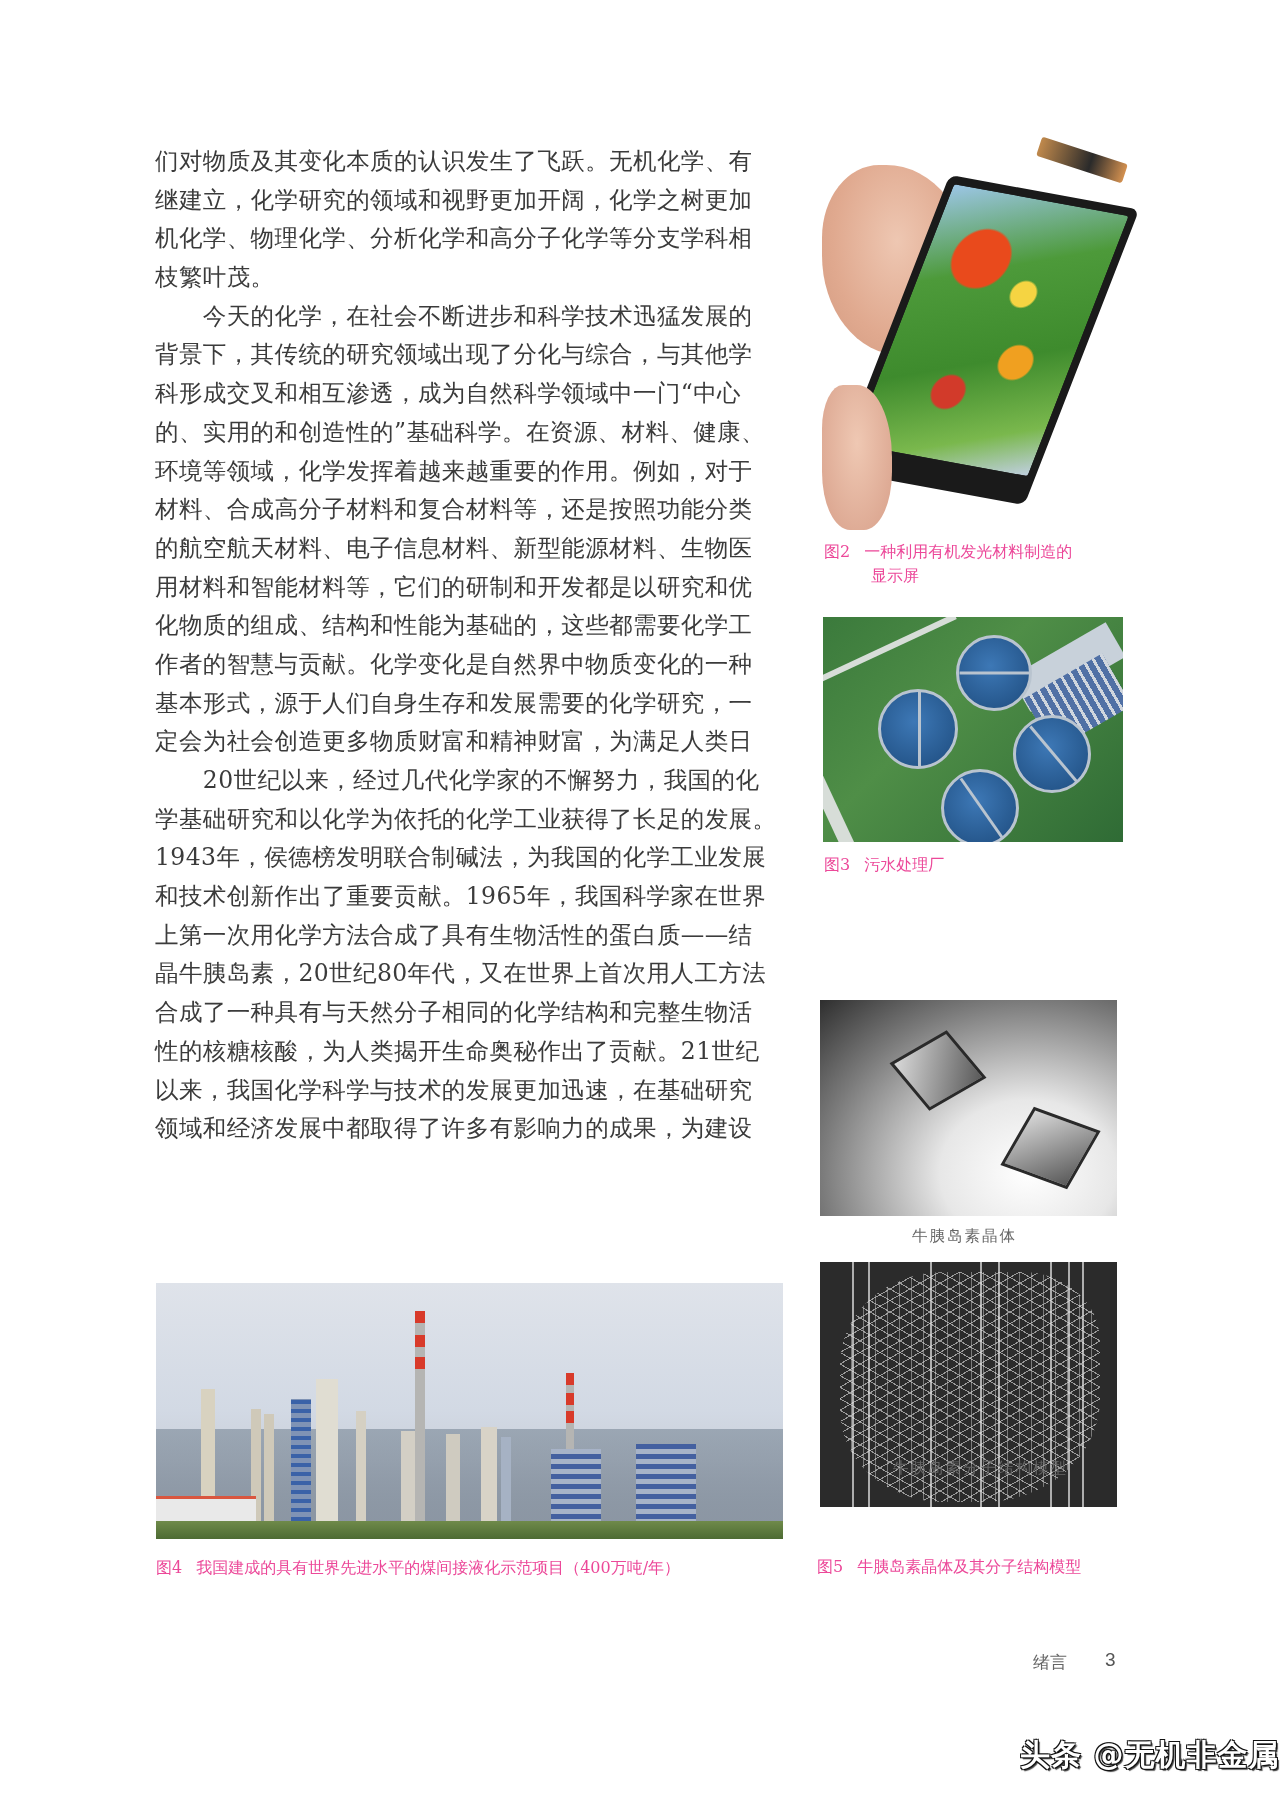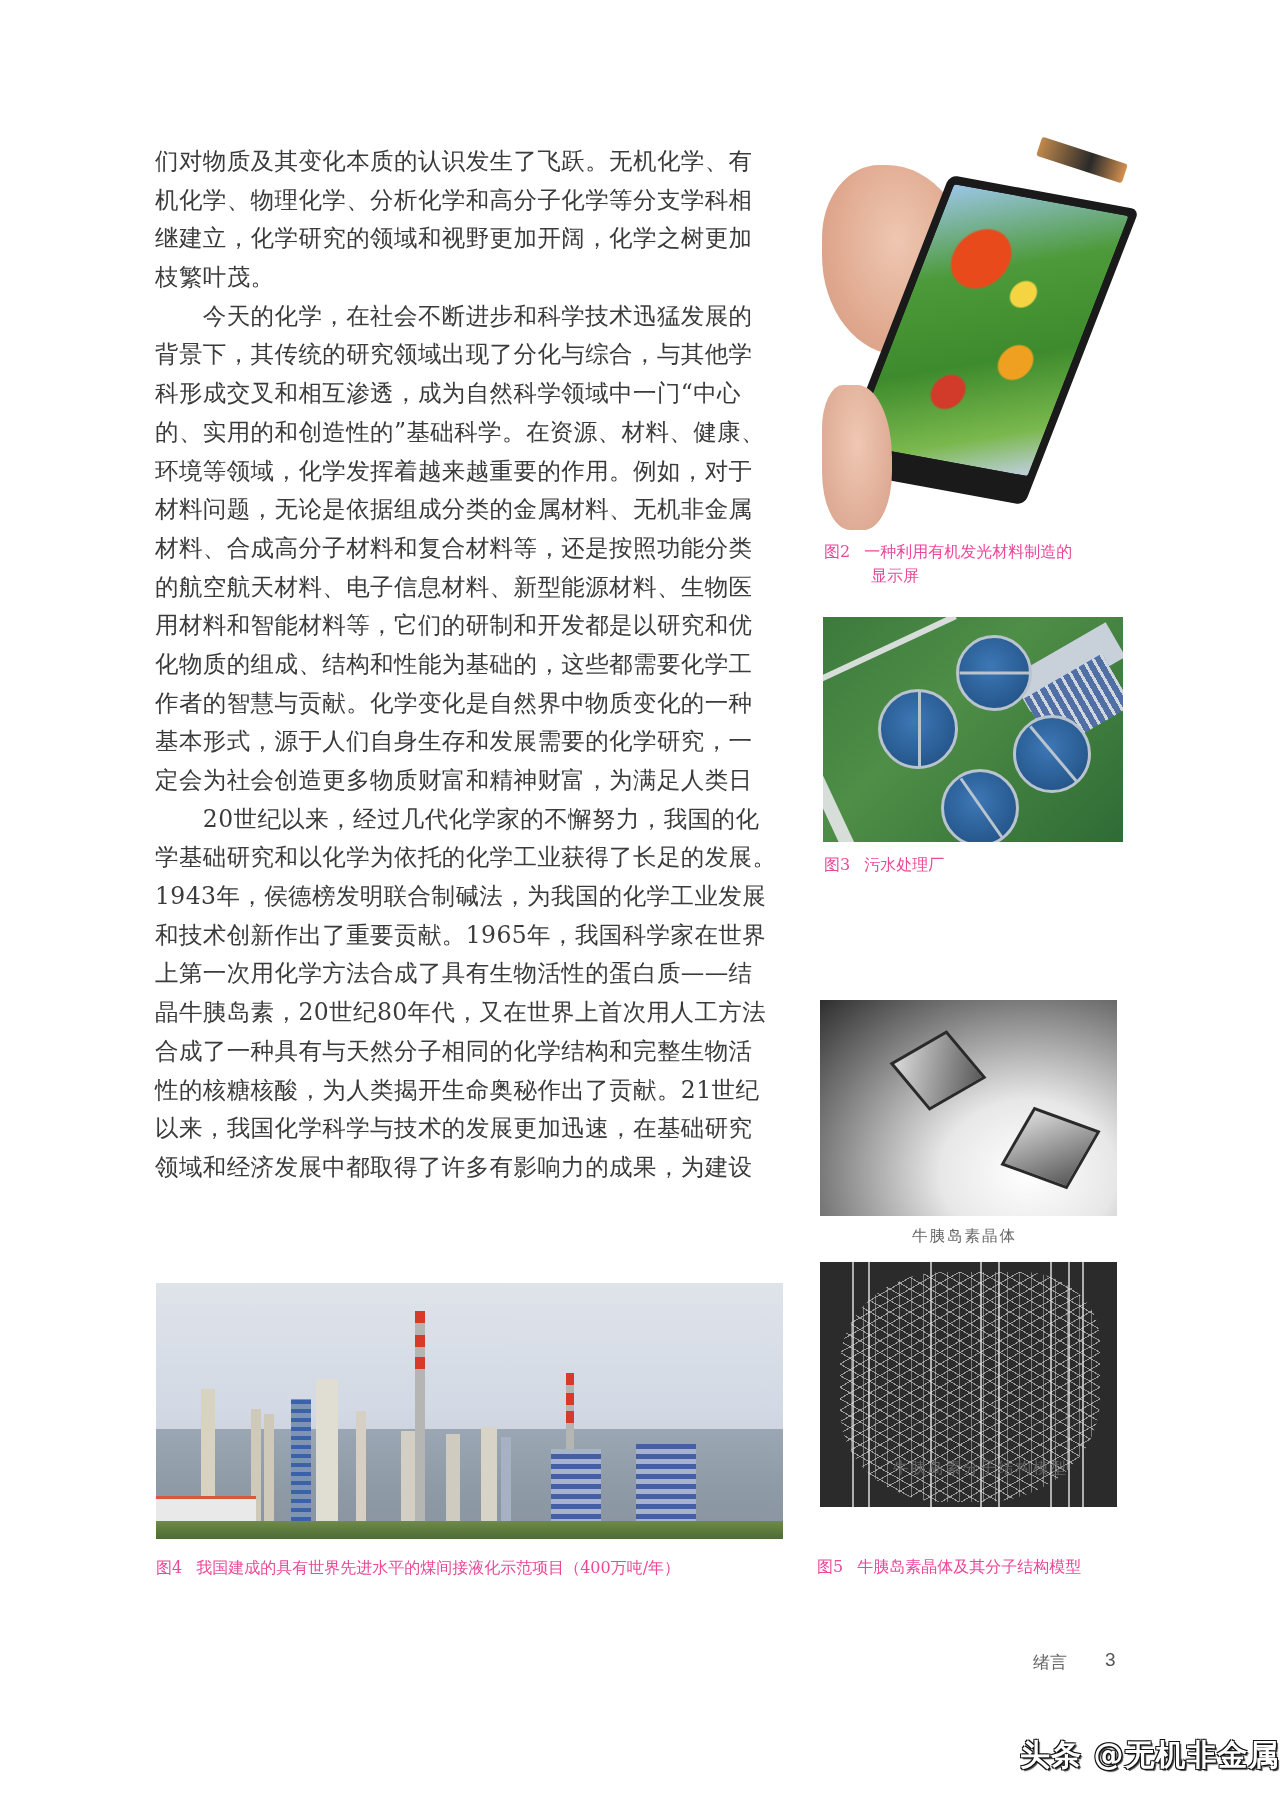--- a/index.html
+++ b/index.html
@@ -57,29 +57,28 @@
   .footer-sec { position: absolute; left: 1033px; top: 1651px; font-size: 17px; color: #666; }
   .footer-page { position: absolute; left: 1105px; top: 1649px; font-size: 19px; color: #555; font-family: "Liberation Sans", sans-serif; }
   .watermark { position: absolute; left: 1020px; top: 1735px; font-size: 30px; color: #ffffff; font-family: "DejaVu Sans", sans-serif; font-weight: bold;
     text-shadow: -1px -1px 0 #111, 1px -1px 0 #111, -1px 1px 0 #111, 1px 1px 0 #111, 2px 2px 1px #444; letter-spacing: 1px; }
 </style>
 </head>
 <body>
 
 <div class="body-col" id="bodycol">
     <div class="line">们对物质及其变化本质的认识发生了飞跃。无机化学、有</div>
+    <div class="line">继建立，化学研究的领域和视野更加开阔，化学之树更加</div>
     <div class="line">机化学、物理化学、分析化学和高分子化学等分支学科相</div>
-    <div class="line">继建立，化学研究的领域和视野更加开阔，化学之树更加</div>
     <div class="line">枝繁叶茂。</div>
     <div class="line">　　今天的化学，在社会不断进步和科学技术迅猛发展的</div>
     <div class="line">背景下，其传统的研究领域出现了分化与综合，与其他学</div>
     <div class="line">科形成交叉和相互渗透，成为自然科学领域中一门“中心</div>
     <div class="line">的、实用的和创造性的”基础科学。在资源、材料、健康、</div>
     <div class="line">环境等领域，化学发挥着越来越重要的作用。例如，对于</div>
-    <div class="line">材料问题，无论是依据组成分类的金属材料、无机非金属</div>
     <div class="line">材料、合成高分子材料和复合材料等，还是按照功能分类</div>
     <div class="line">的航空航天材料、电子信息材料、新型能源材料、生物医</div>
     <div class="line">用材料和智能材料等，它们的研制和开发都是以研究和优</div>
     <div class="line">化物质的组成、结构和性能为基础的，这些都需要化学工</div>
     <div class="line">作者的智慧与贡献。化学变化是自然界中物质变化的一种</div>
     <div class="line">基本形式，源于人们自身生存和发展需要的化学研究，一</div>
     <div class="line">定会为社会创造更多物质财富和精神财富，为满足人类日</div>
     <div class="line">　　20世纪以来，经过几代化学家的不懈努力，我国的化</div>
     <div class="line">学基础研究和以化学为依托的化学工业获得了长足的发展。</div>
     <div class="line">1943年，侯德榜发明联合制碱法，为我国的化学工业发展</div>

